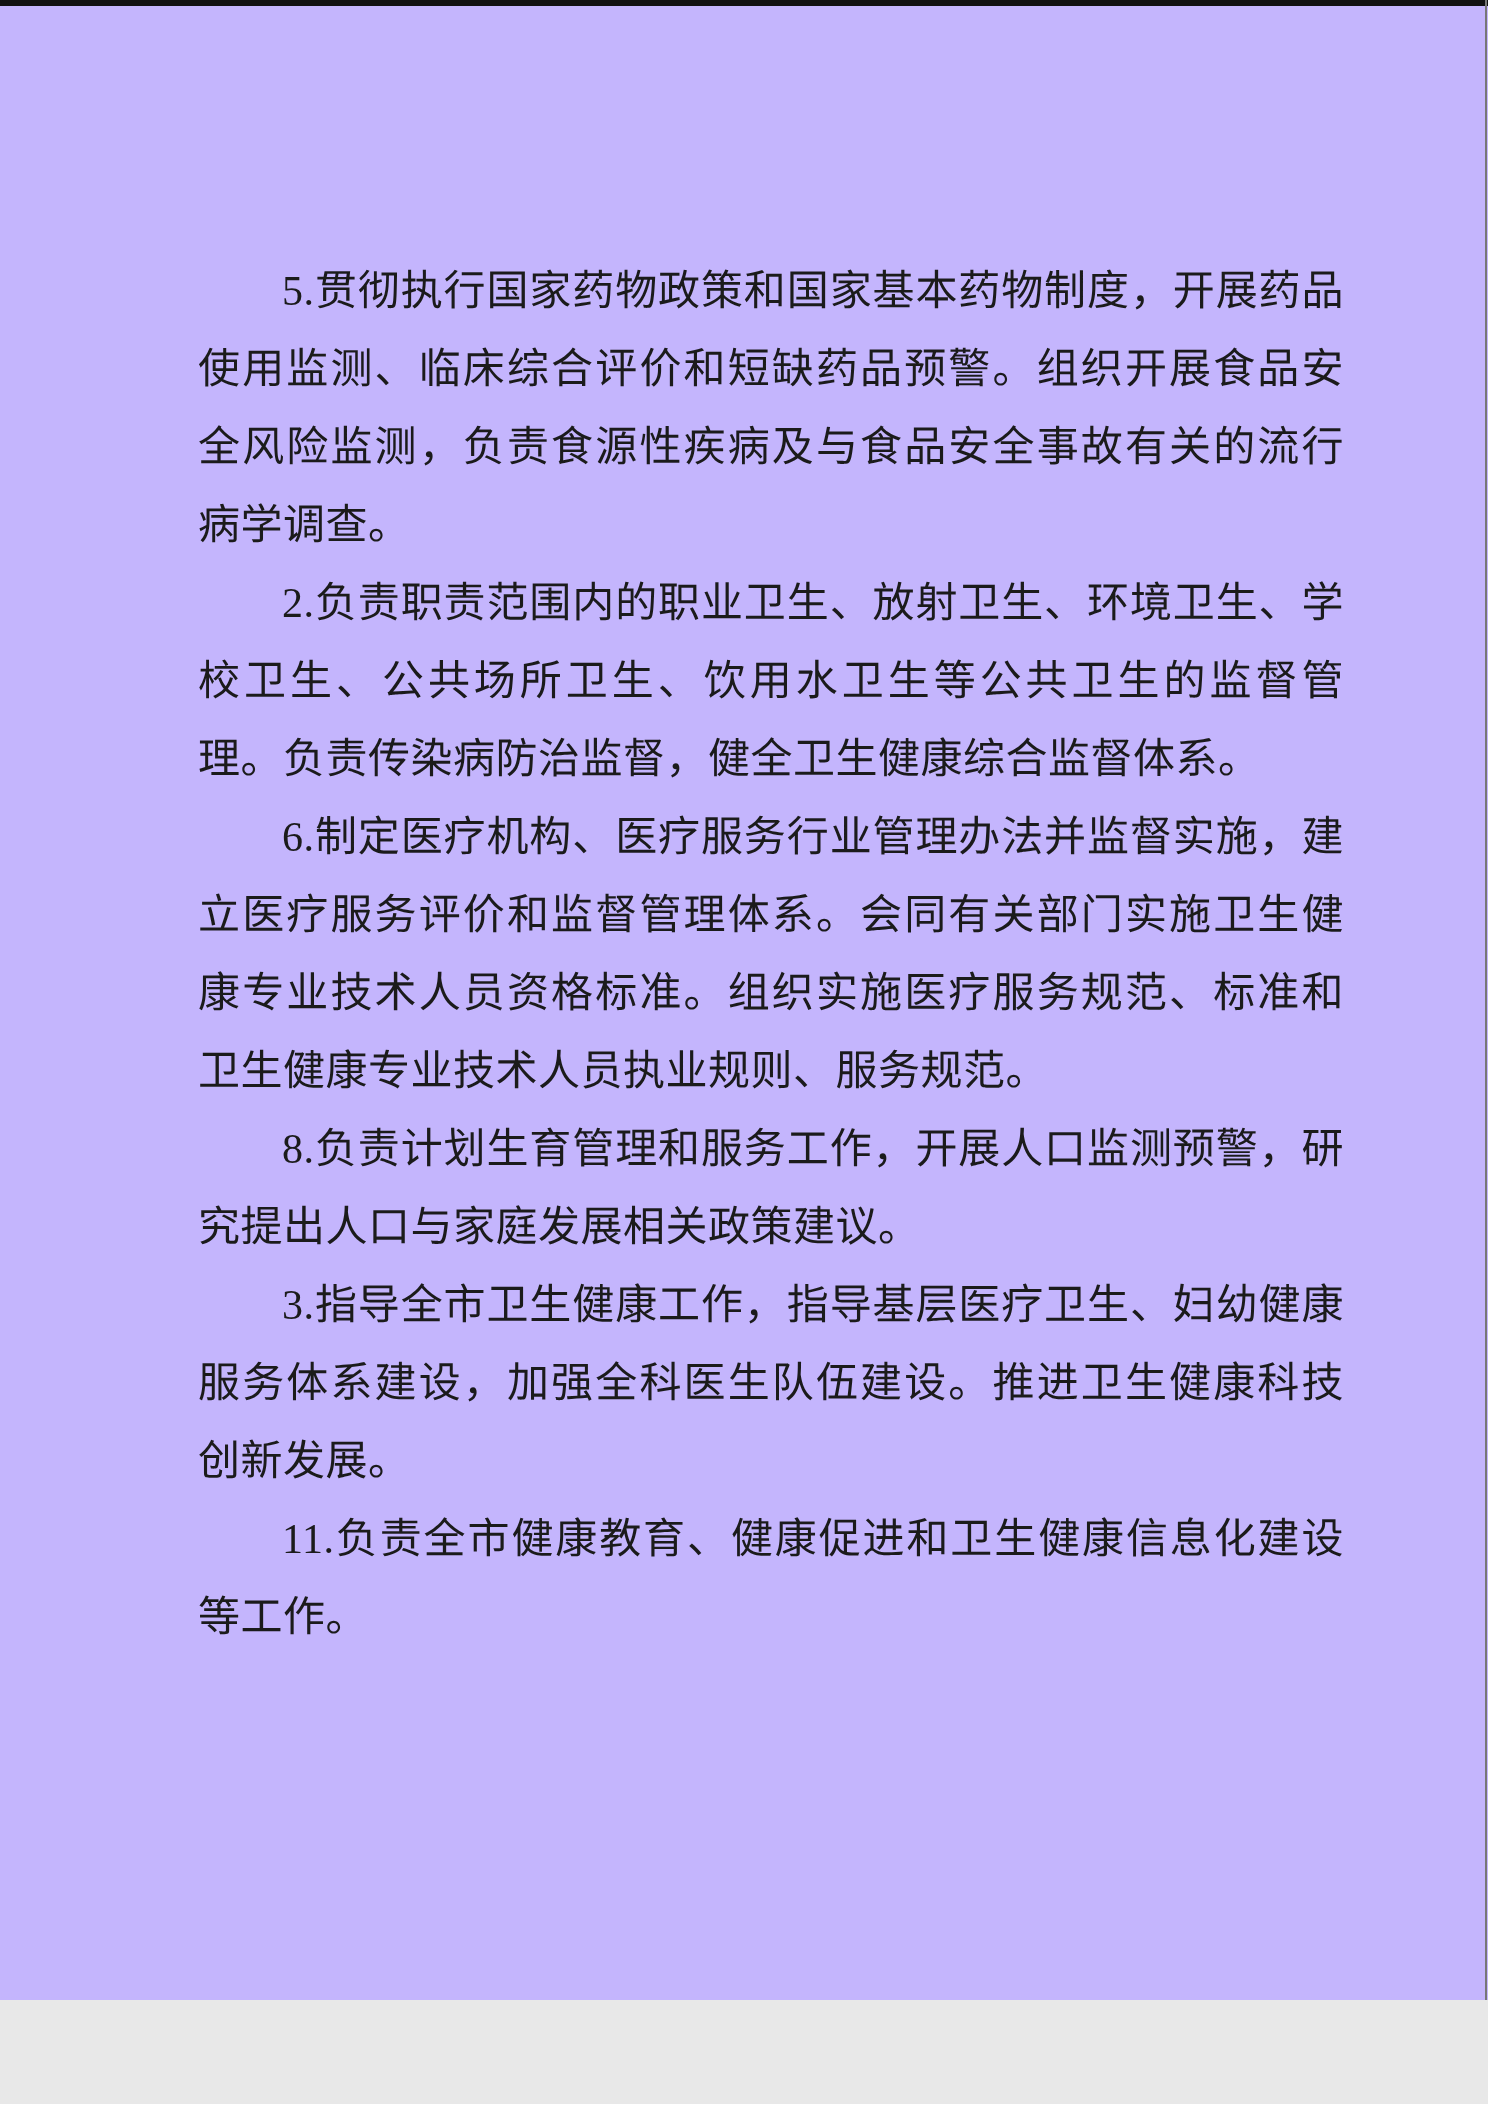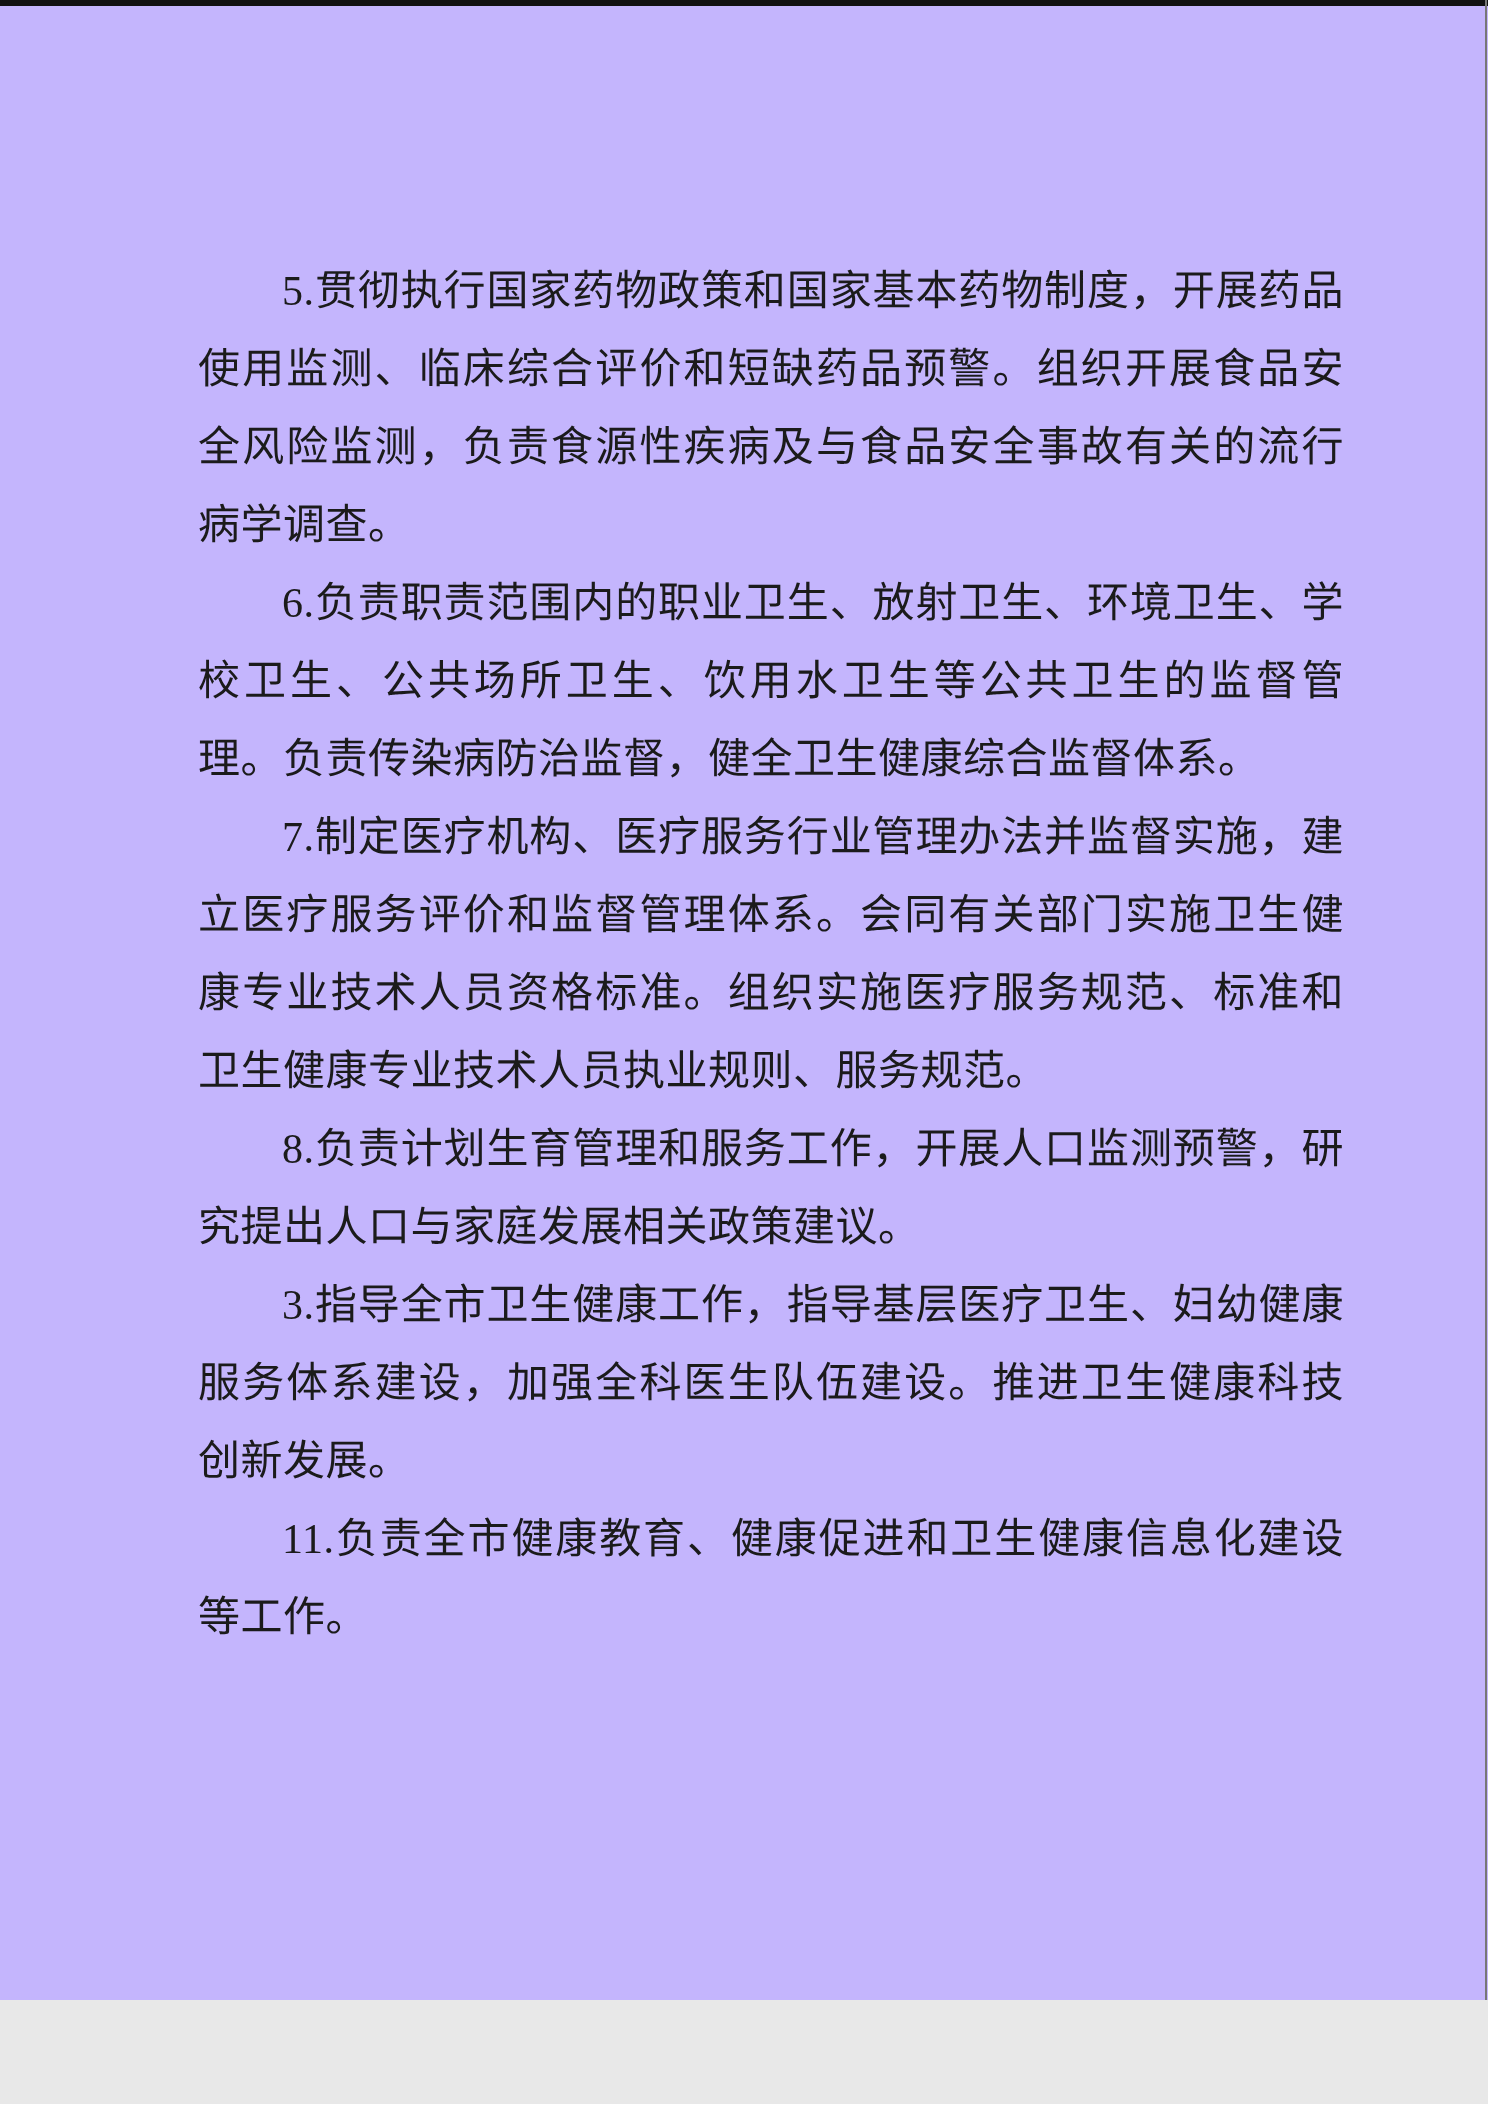--- a/index.html
+++ b/index.html
@@ -51,19 +51,19 @@
 </style>
 </head>
 <body>
 
 <div class="page">
   <div class="top-bar"></div>
   <div class="right-line"></div>
 
   <main class="content">
     <p>5.贯彻执行国家药物政策和国家基本药物制度，开展药品使用监测、临床综合评价和短缺药品预警。组织开展食品安全风险监测，负责食源性疾病及与食品安全事故有关的流行病学调查。</p>
-    <p>6.负责职责范围内的职业卫生、放射卫生、环境卫生、学校卫生、公共场所卫生、饮用水卫生等公共卫生的监督管理。负责传染病防治监督，健全卫生健康综合监督体系。</p>
-    <p>7.制定医疗机构、医疗服务行业管理办法并监督实施，建立医疗服务评价和监督管理体系。会同有关部门实施卫生健康专业技术人员资格标准。组织实施医疗服务规范、标准和卫生健康专业技术人员执业规则、服务规范。</p>
+    <p>2.负责职责范围内的职业卫生、放射卫生、环境卫生、学校卫生、公共场所卫生、饮用水卫生等公共卫生的监督管理。负责传染病防治监督，健全卫生健康综合监督体系。</p>
+    <p>6.制定医疗机构、医疗服务行业管理办法并监督实施，建立医疗服务评价和监督管理体系。会同有关部门实施卫生健康专业技术人员资格标准。组织实施医疗服务规范、标准和卫生健康专业技术人员执业规则、服务规范。</p>
     <p>8.负责计划生育管理和服务工作，开展人口监测预警，研究提出人口与家庭发展相关政策建议。</p>
     <p>3.指导全市卫生健康工作，指导基层医疗卫生、妇幼健康服务体系建设，加强全科医生队伍建设。推进卫生健康科技创新发展。</p>
     <p>11.负责全市健康教育、健康促进和卫生健康信息化建设等工作。</p>
   </main>
 </div>
 
 </body></html>

